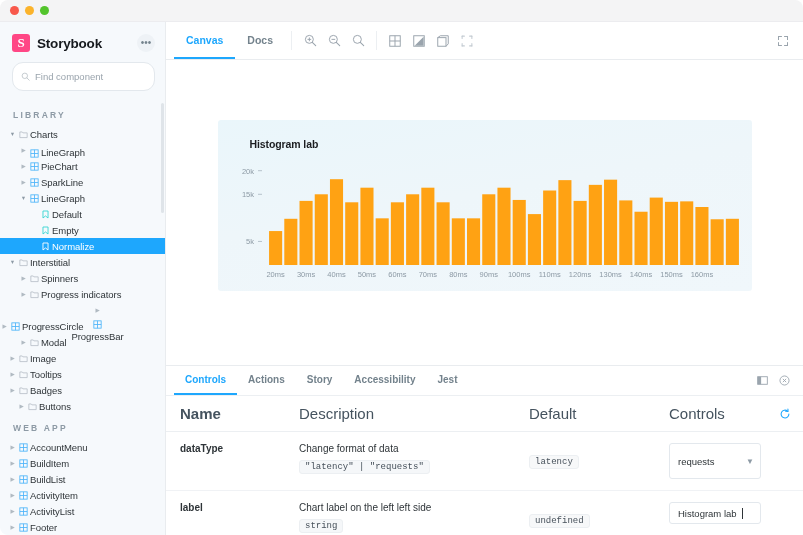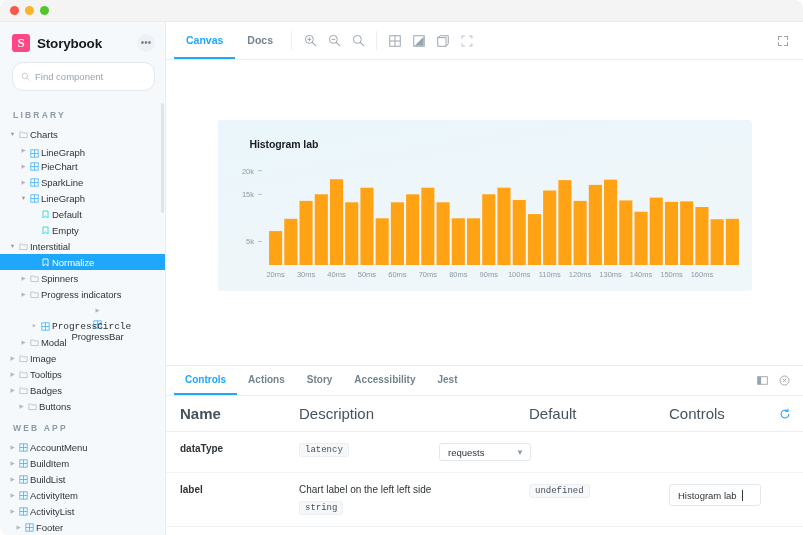--- a/index.html
+++ b/index.html
@@ -178,26 +178,26 @@
   .crow.header .c-ctrl { justify-content: space-between; }
   .desc-txt { color: #2e3438; }
   .code {
     display: inline-block; margin-top: 6px;
     font-family: "Liberation Mono", monospace;
     font-size: 9px; color: #46505a;
     background: #f5f7f9; border: 1px solid #eceff2;
     border-radius: 3px; padding: 1px 5px;
   }
   .code.def {
-    margin-top: 0;
+    margin-top: 12px;
     background: #f7f8f9; border-color: #eceff2;
     color: #46505a;
   }
   .select {
-    width: 92px; height: 18px;
+    width: 92px; height: 36px;
     border: 1px solid #e3e8ed; border-radius: 3px; background: #fff;
     display: flex; align-items: center; padding: 0 6px 0 8px;
     font-size: 9.5px; color: #2e3438;
   }
   .select .chev { margin-left: auto; color: #8d9aa5; font-size: 8px; }
   .textin {
     width: 92px; height: 22px;
     border: 1px solid #e3e8ed; border-radius: 3px; background: #fff;
     display: flex; align-items: center; padding: 0 8px;
     font-size: 9.5px; color: #2e3438;
@@ -311,38 +311,38 @@
             </div>
             <div class="node" style="padding-left: 30px;">
               <span class="caret"></span>
               <span class="nicon">
                 <svg width="9" height="9" viewBox="0 0 16 16">
                   <path d="M3.5 1.8 h9 v12.4 l-4.5 -3.6 l-4.5 3.6 z" fill="none" stroke="#37d5d3" stroke-width="1.6"></path>
                 </svg>
               </span>
               <span class="nlabel">Empty</span>
             </div>
-            <div class="node" style="padding-left: 8px;">
-              <span class="caret open">▼</span>
-              <span class="nicon">
-                <svg width="9" height="9" viewBox="0 0 16 16">
-                  <path d="M1.5 3.5 h4.2 l1.3 1.6 h7.5 v8.4 h-13 z" fill="none" stroke="#b8bfc7" stroke-width="1.5"></path>
-                </svg>
-              </span>
-              <span class="nlabel">Interstitial</span>
-            </div>
             <div class="node selected" style="padding-left: 30px;">
               <span class="caret" style="color: rgb(207, 233, 255);"></span>
               <span class="nicon">
                 <svg width="9" height="9" viewBox="0 0 16 16">
                   <path d="M3.5 1.8 h9 v12.4 l-4.5 -3.6 l-4.5 3.6 z" fill="none" stroke="#ffffff" stroke-width="1.6"></path>
                 </svg>
               </span>
               <span class="nlabel">Normalize</span>
             </div>
+            <div class="node" style="padding-left: 8px;">
+              <span class="caret open">▼</span>
+              <span class="nicon">
+                <svg width="9" height="9" viewBox="0 0 16 16">
+                  <path d="M1.5 3.5 h4.2 l1.3 1.6 h7.5 v8.4 h-13 z" fill="none" stroke="#b8bfc7" stroke-width="1.5"></path>
+                </svg>
+              </span>
+              <span class="nlabel">Interstitial</span>
+            </div>
             <div class="node" style="padding-left: 19px;">
               <span class="caret">▶</span>
               <span class="nicon">
                 <svg width="9" height="9" viewBox="0 0 16 16">
                   <path d="M1.5 3.5 h4.2 l1.3 1.6 h7.5 v8.4 h-13 z" fill="none" stroke="#b8bfc7" stroke-width="1.5"></path>
                 </svg>
               </span>
               <span class="nlabel">Spinners</span>
             </div>
             <div class="node" style="padding-left: 19px;">
@@ -358,21 +358,21 @@
               <span class="caret">▶</span>
               <span class="nicon">
                 <svg width="9" height="9" viewBox="0 0 16 16">
                   <rect x="1.5" y="1.5" width="13" height="13" fill="none" stroke="#4bb3f9" stroke-width="1.5"></rect>
                   <line x1="8" y1="1.5" x2="8" y2="14.5" stroke="#4bb3f9" stroke-width="1.5"></line>
                   <line x1="1.5" y1="8" x2="14.5" y2="8" stroke="#4bb3f9" stroke-width="1.5"></line>
                 </svg>
               </span>
               <span class="nlabel">ProgressBar</span>
             </div>
-            <div class="node" style="padding-left: 30px; font-family: Liberation Mono, monospace;">
+            <div class="node" style="">
               <span class="caret">▶</span>
               <span class="nicon">
                 <svg width="9" height="9" viewBox="0 0 16 16">
                   <rect x="1.5" y="1.5" width="13" height="13" fill="none" stroke="#4bb3f9" stroke-width="1.5"></rect>
                   <line x1="8" y1="1.5" x2="8" y2="14.5" stroke="#4bb3f9" stroke-width="1.5"></line>
                   <line x1="1.5" y1="8" x2="14.5" y2="8" stroke="#4bb3f9" stroke-width="1.5"></line>
                 </svg>
               </span>
               <span class="nlabel">ProgressCircle</span>
             </div>
@@ -470,21 +470,21 @@
               <span class="caret">▶</span>
               <span class="nicon">
                 <svg width="9" height="9" viewBox="0 0 16 16">
                   <rect x="1.5" y="1.5" width="13" height="13" fill="none" stroke="#4bb3f9" stroke-width="1.5"></rect>
                   <line x1="8" y1="1.5" x2="8" y2="14.5" stroke="#4bb3f9" stroke-width="1.5"></line>
                   <line x1="1.5" y1="8" x2="14.5" y2="8" stroke="#4bb3f9" stroke-width="1.5"></line>
                 </svg>
               </span>
               <span class="nlabel">ActivityList</span>
             </div>
-            <div class="node" style="padding-left: 8px; margin-left: 6px;">
+            <div class="node" style="padding-left: 8px;">
               <span class="caret">▶</span>
               <span class="nicon">
                 <svg width="9" height="9" viewBox="0 0 16 16">
                   <rect x="1.5" y="1.5" width="13" height="13" fill="none" stroke="#4bb3f9" stroke-width="1.5"></rect>
                   <line x1="8" y1="1.5" x2="8" y2="14.5" stroke="#4bb3f9" stroke-width="1.5"></line>
                   <line x1="1.5" y1="8" x2="14.5" y2="8" stroke="#4bb3f9" stroke-width="1.5"></line>
                 </svg>
               </span>
               <span class="nlabel">Footer</span>
             </div>
@@ -679,20 +679,24 @@
                 <svg class="ic" width="12" height="12" viewBox="0 0 16 16">
                   <path d="M13.2 8 A5.2 5.2 0 1 1 11.4 4.1" fill="none" stroke="#1ea7fd" stroke-width="1.4" stroke-linecap="round"></path>
                   <path d="M11.9 1.3 L12.1 4.6 L8.8 4.3" fill="none" stroke="#1ea7fd" stroke-width="1.4" stroke-linecap="round" stroke-linejoin="round"></path>
                 </svg>
               </span>
             </div>
           </div>
           <div id="controls-rows">
               <div class="crow">
                 <div class="cell c-name"><span>dataType</span></div>
+                <div class="cell c-desc">
+                  <div class="desc-txt">Change format of data</div>
+                  <div><span class="code">"latency" | "requests"</span></div>
+                </div>
                 <div class="cell c-def"><span class="code def">latency</span></div>
                 <div class="cell c-ctrl">
                   <div class="select">
                     <span>requests</span>
                     <span class="chev">▼</span>
                   </div>
                 </div>
               </div>
               <div class="crow">
                 <div class="cell c-name"><span>label</span></div>

